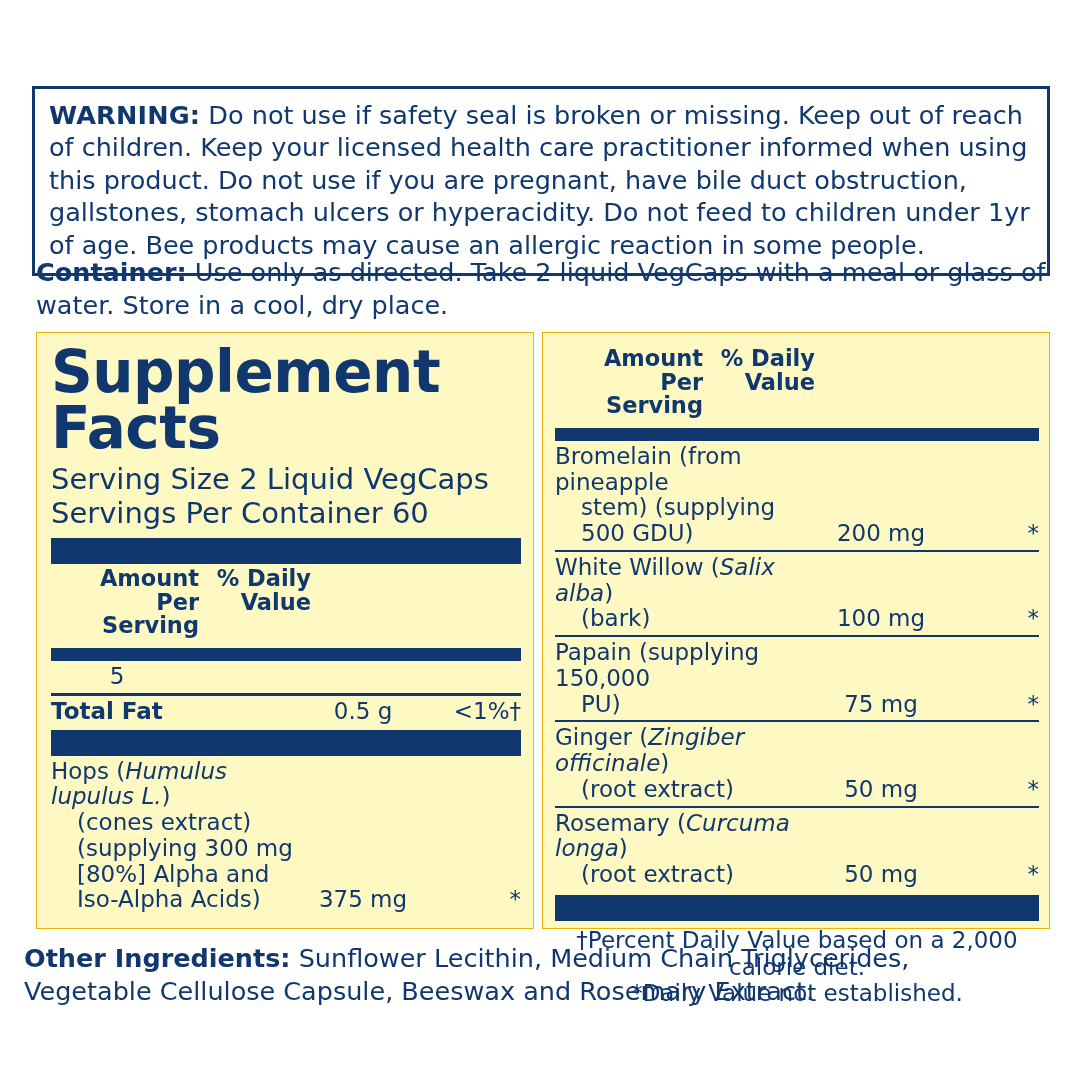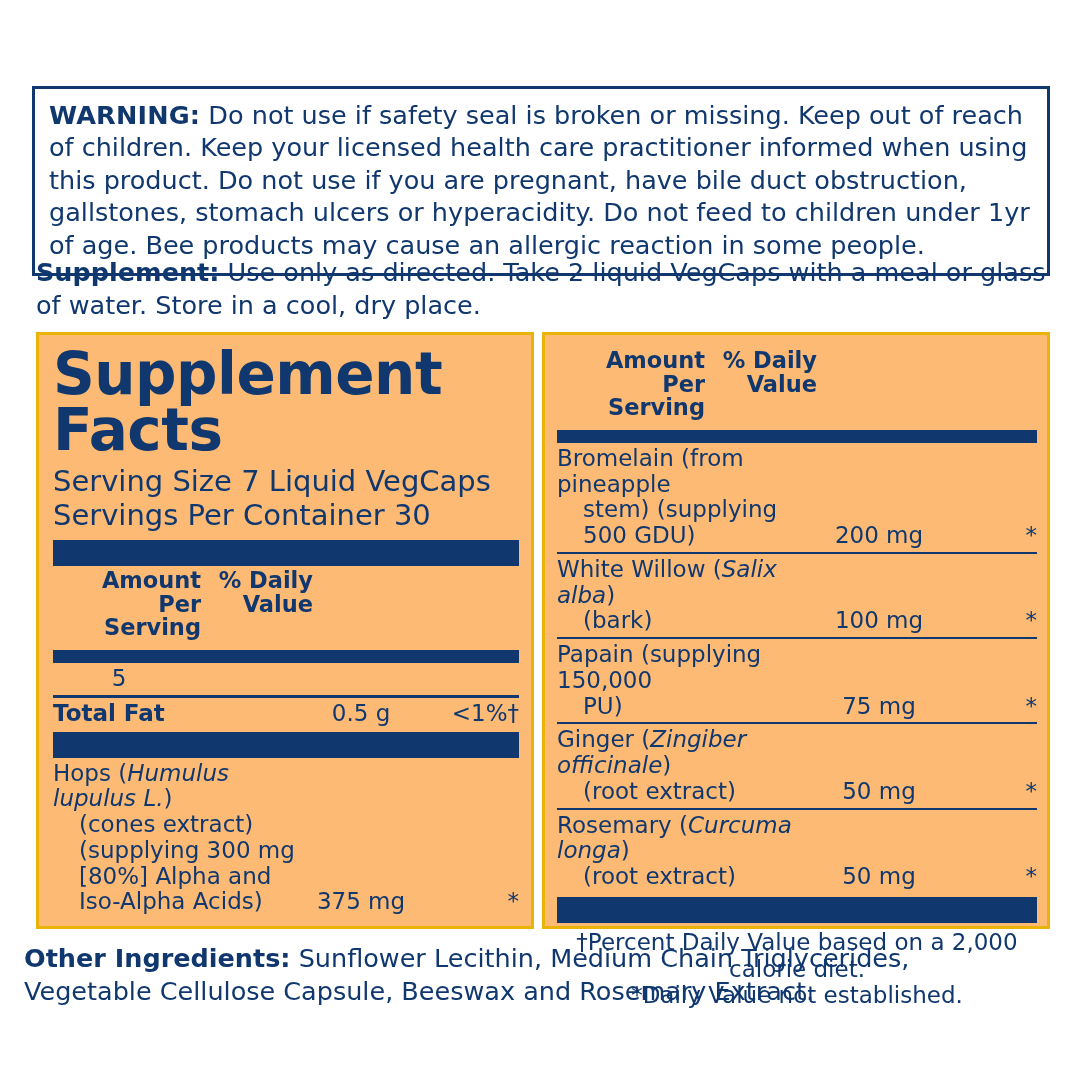--- a/index.html
+++ b/index.html
@@ -50,22 +50,22 @@
     width: 1010px;
     font-size: 25.5px;
     line-height: 1.3;
   }
   .directions b { font-weight: bold; }
 
   
   .panel {
     position: absolute;
     box-sizing: border-box;
-    border: 3px solid #eab308;
-    background: #fdba74;
+    border: 1px solid #eab308;
+    background: #fef9c3;
   }
   .panel-left {
     left: 36px;
     top: 332px;
     width: 498px;
     height: 597px;
     padding: 8px 12px 0 14px;
   }
   .panel-right {
     left: 542px;
@@ -169,31 +169,31 @@
 </style>
 </head>
 <body>
 
 <div class="page">
 
   <div class="warning-box">
     <div class="warning-text"><b>WARNING:</b><span> Do not use if safety seal is broken or missing. Keep out of reach of children. Keep your licensed health care practitioner informed when using this product. Do not use if you are pregnant, have bile duct obstruction, gallstones, stomach ulcers or hyperacidity.  Do not feed to children under 1yr of age. Bee products may cause an allergic reaction in some people.</span></div>
   </div>
 
-  <div class="directions"><b>Supplement:</b><span> Use only as directed. Take 2 liquid VegCaps with a meal or glass of water. Store in a cool, dry place.</span></div>
+  <div class="directions"><b>Container:</b><span> Use only as directed. Take 2 liquid VegCaps with a meal or glass of water. Store in a cool, dry place.</span></div>
 
   <div class="panel panel-left">
 
     <div class="sf-title">
       <div>Supplement</div>
       <div>Facts</div>
     </div>
 
-    <div class="sf-serving">Serving Size 7 Liquid VegCaps</div>
-    <div class="sf-serving" style="margin-top:2px;">Servings Per Container 30</div>
+    <div class="sf-serving">Serving Size 2 Liquid VegCaps</div>
+    <div class="sf-serving" style="margin-top:2px;">Servings Per Container 60</div>
 
     <div class="bar-thick"></div>
 
     <div class="colhead">
       <div class="ch ch-amount">
         <div>Amount Per</div>
         <div>Serving</div>
       </div>
       <div class="ch ch-dv">
         <div>% Daily</div>

